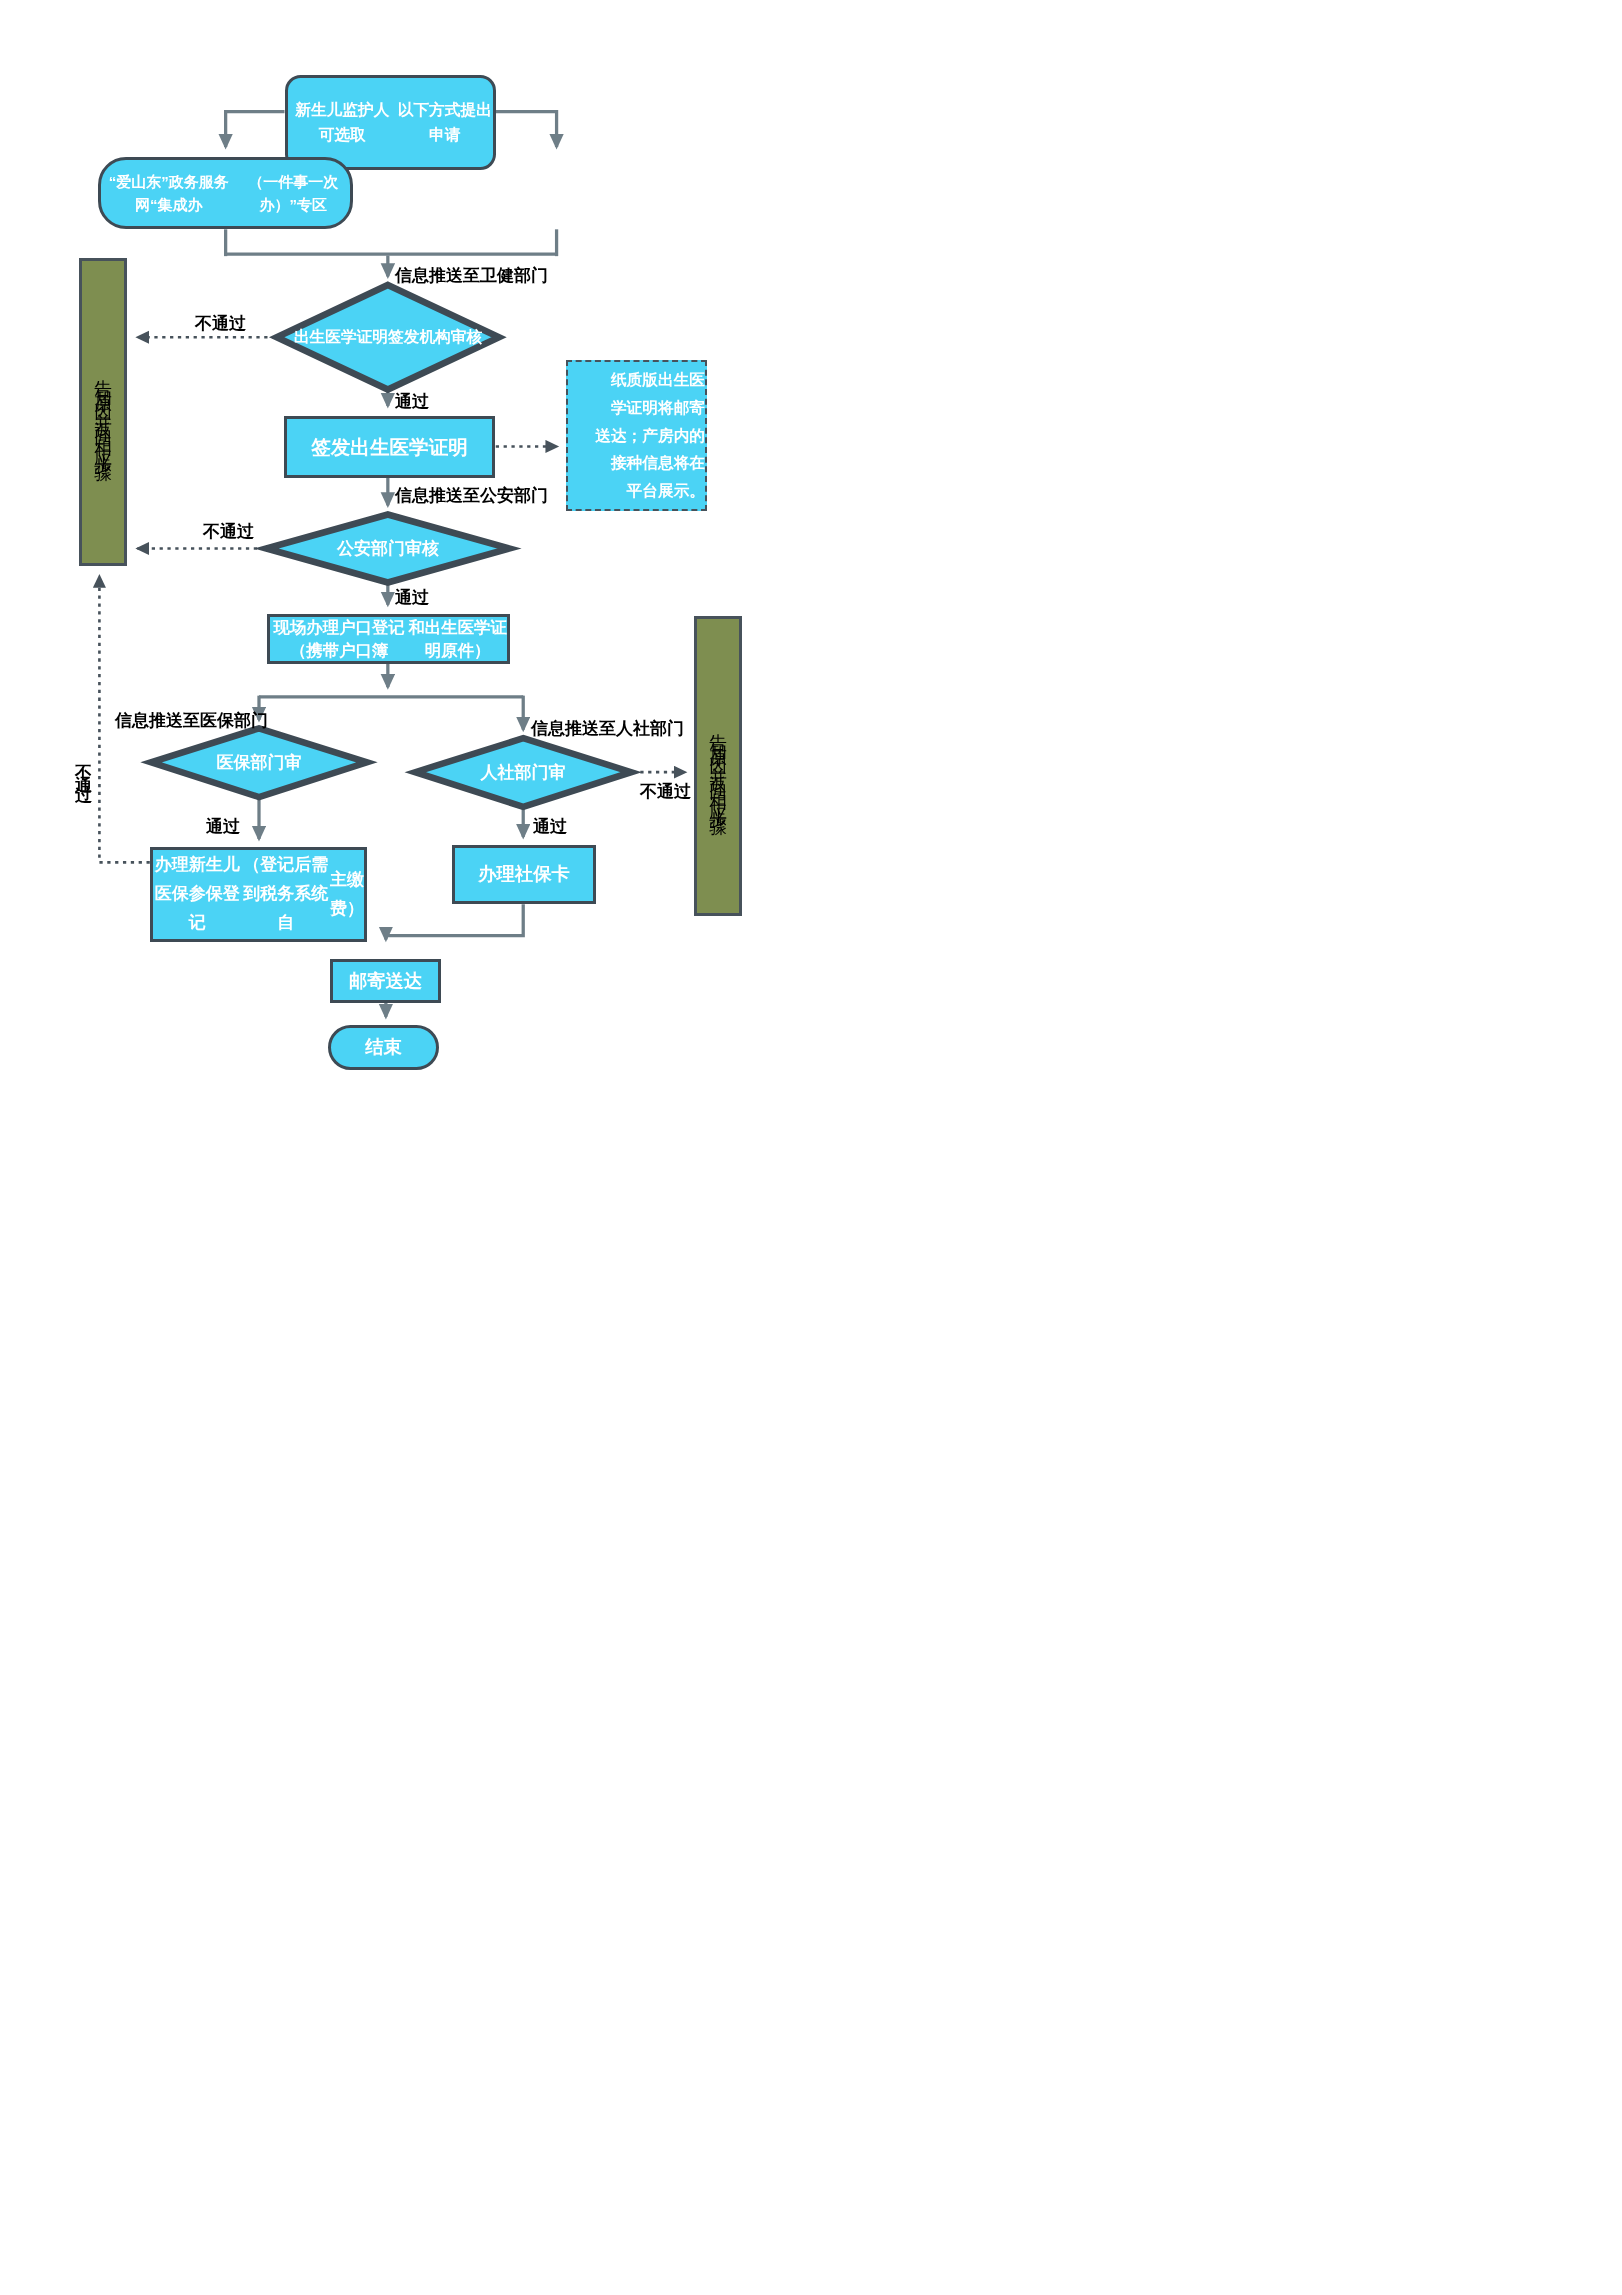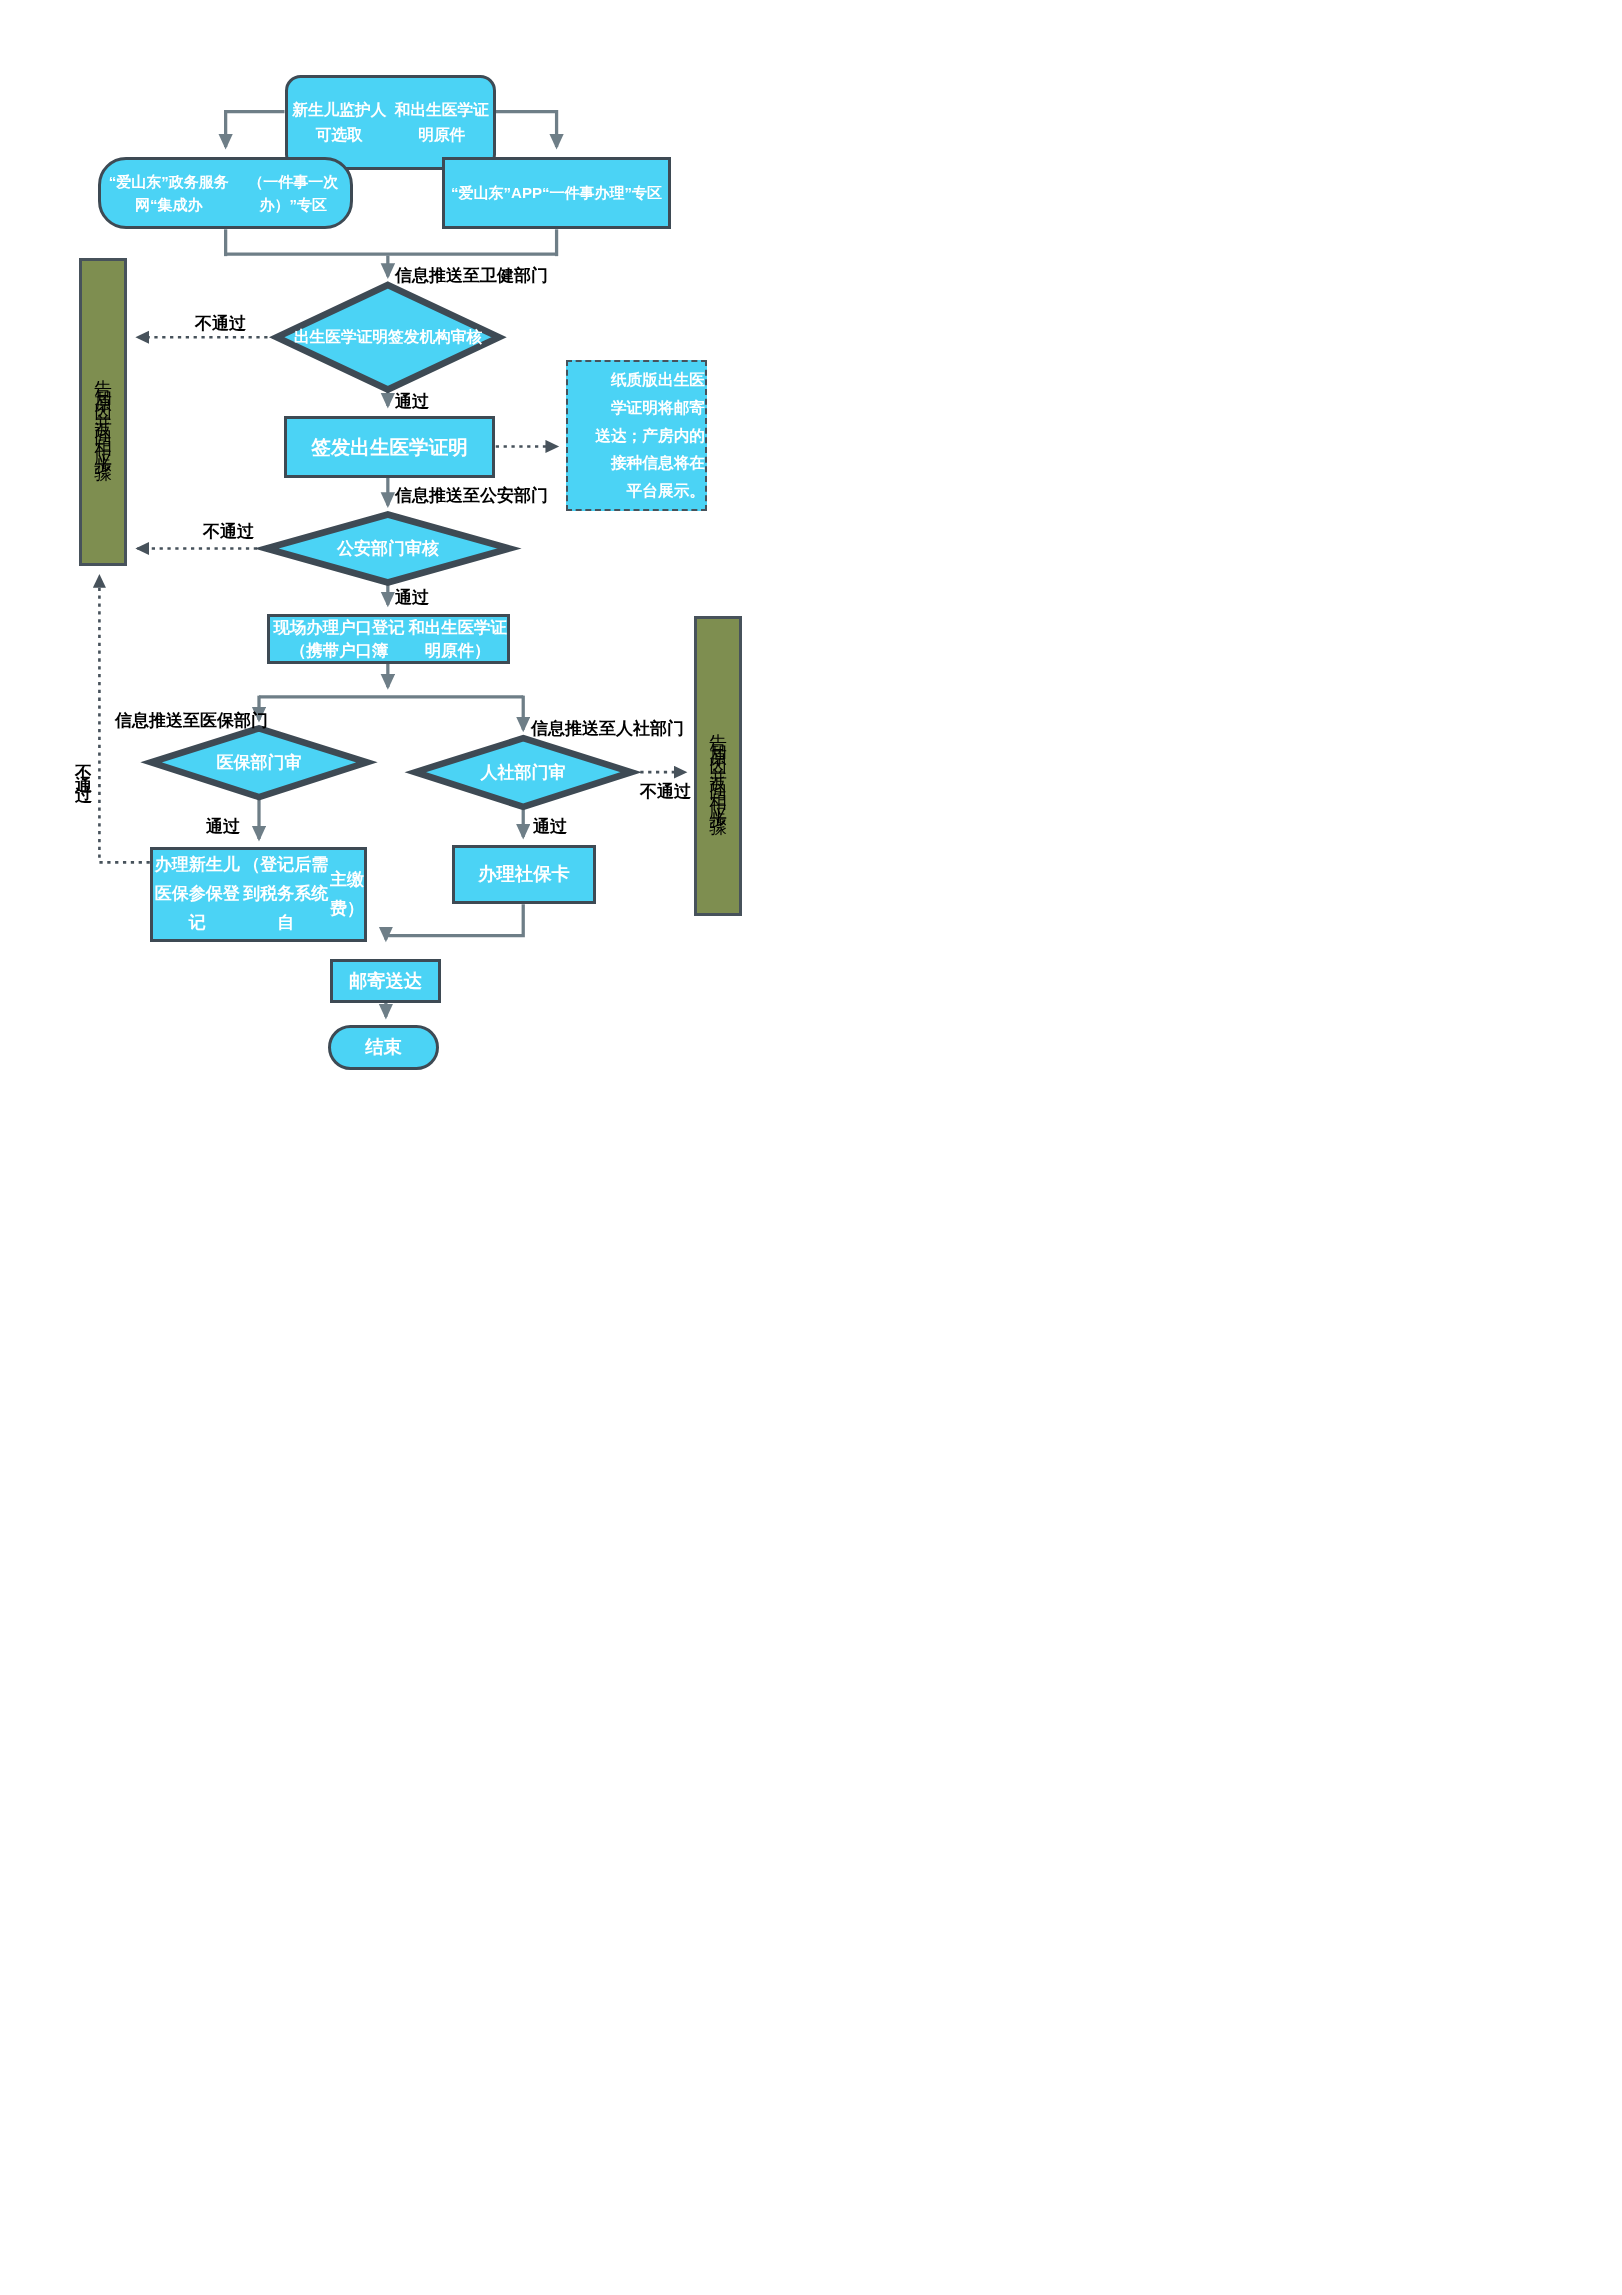--- a/index.html
+++ b/index.html
@@ -168,32 +168,28 @@
     <g stroke="#3E4A54" stroke-width="10" fill="#4BD3F5" stroke-linejoin="miter">
       <polygon points="593,435 763,515 593,595 423,515"></polygon>
       <polygon points="593,786 779,838 593,890 407,838"></polygon>
       <polygon points="396,1113 561,1165 396,1218 231,1165"></polygon>
       <polygon points="800,1128 965,1180 800,1233 635,1180"></polygon>
     </g>
   </svg>
 
   <div class="node rounded" id="n-start">
     <div>新生儿监护人可选取</div>
-    <div>和出生医学证明原件</div>
+    <div>以下方式提出申请</div>
   </div>
 
   <div class="node" id="n-web">
     <div>“爱山东”政务服务网“集成办</div>
     <div>（一件事一次办）”专区</div>
   </div>
 
-  <div class="node" id="n-app">
-    <div>“爱山东”APP“一件事</div>
-    <div>办理”专区</div>
-  </div>
 
   <div class="green" id="n-green-left">告知原因并返回相应步骤</div>
 
   <div class="dtext" id="t-d1">出生医学证明签发机构审核</div>
 
   <div class="node" id="n-issue">
     <div>签发出生医学证明</div>
   </div>
 
   <div class="notebox" id="n-note">

